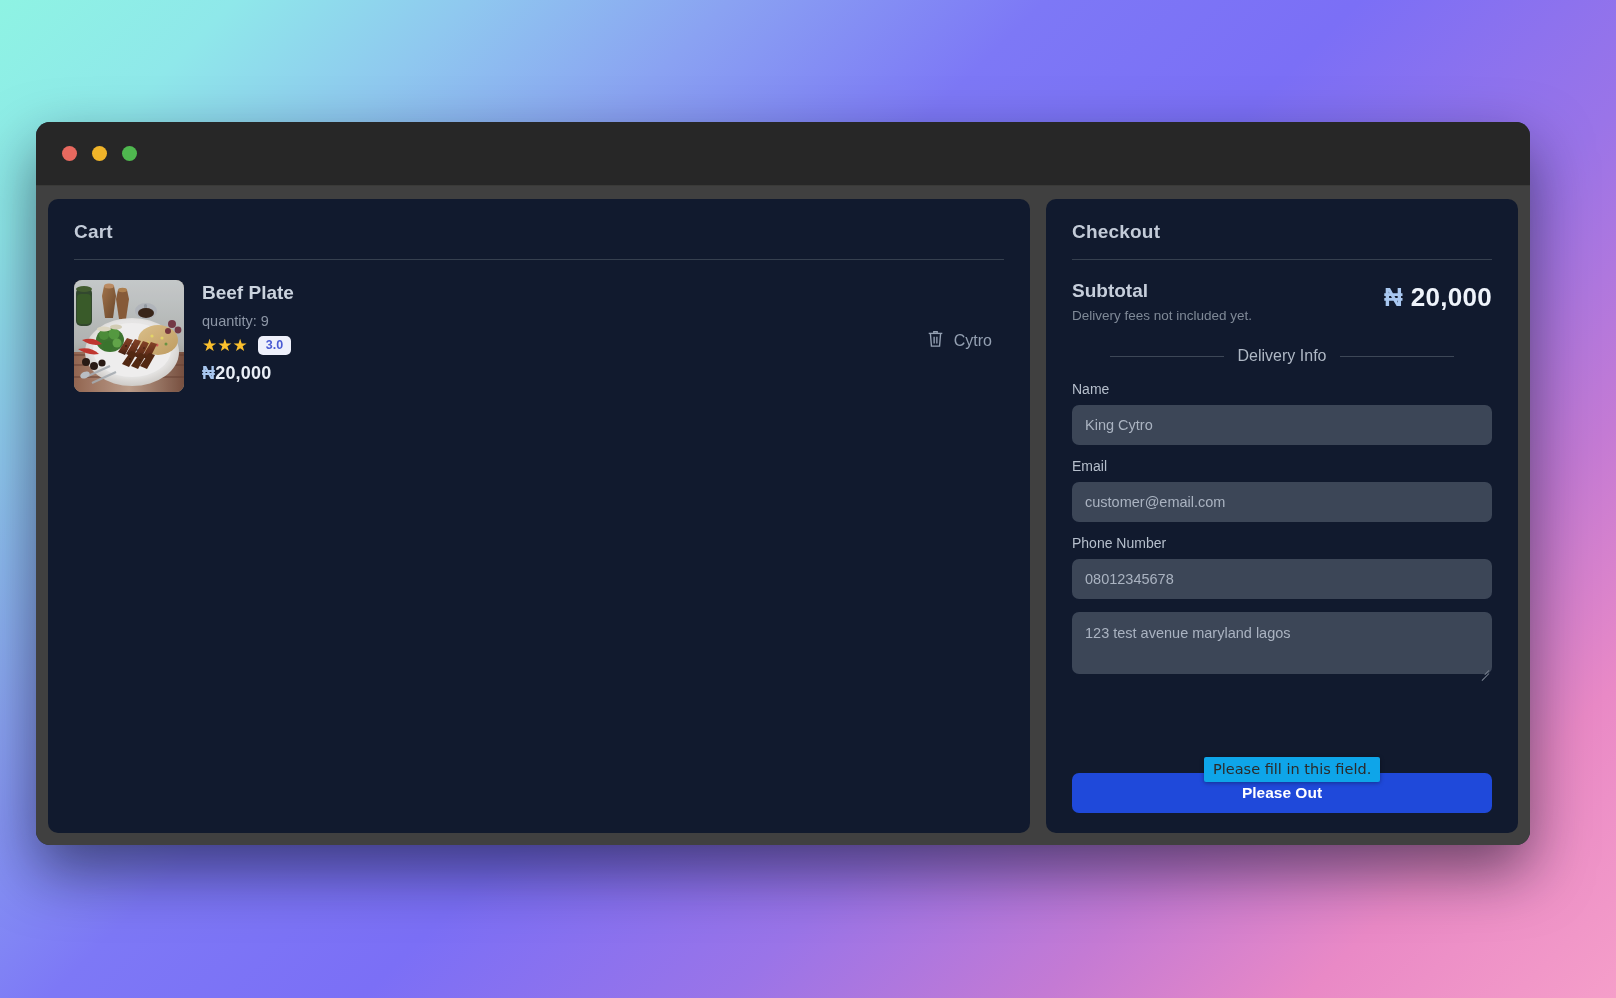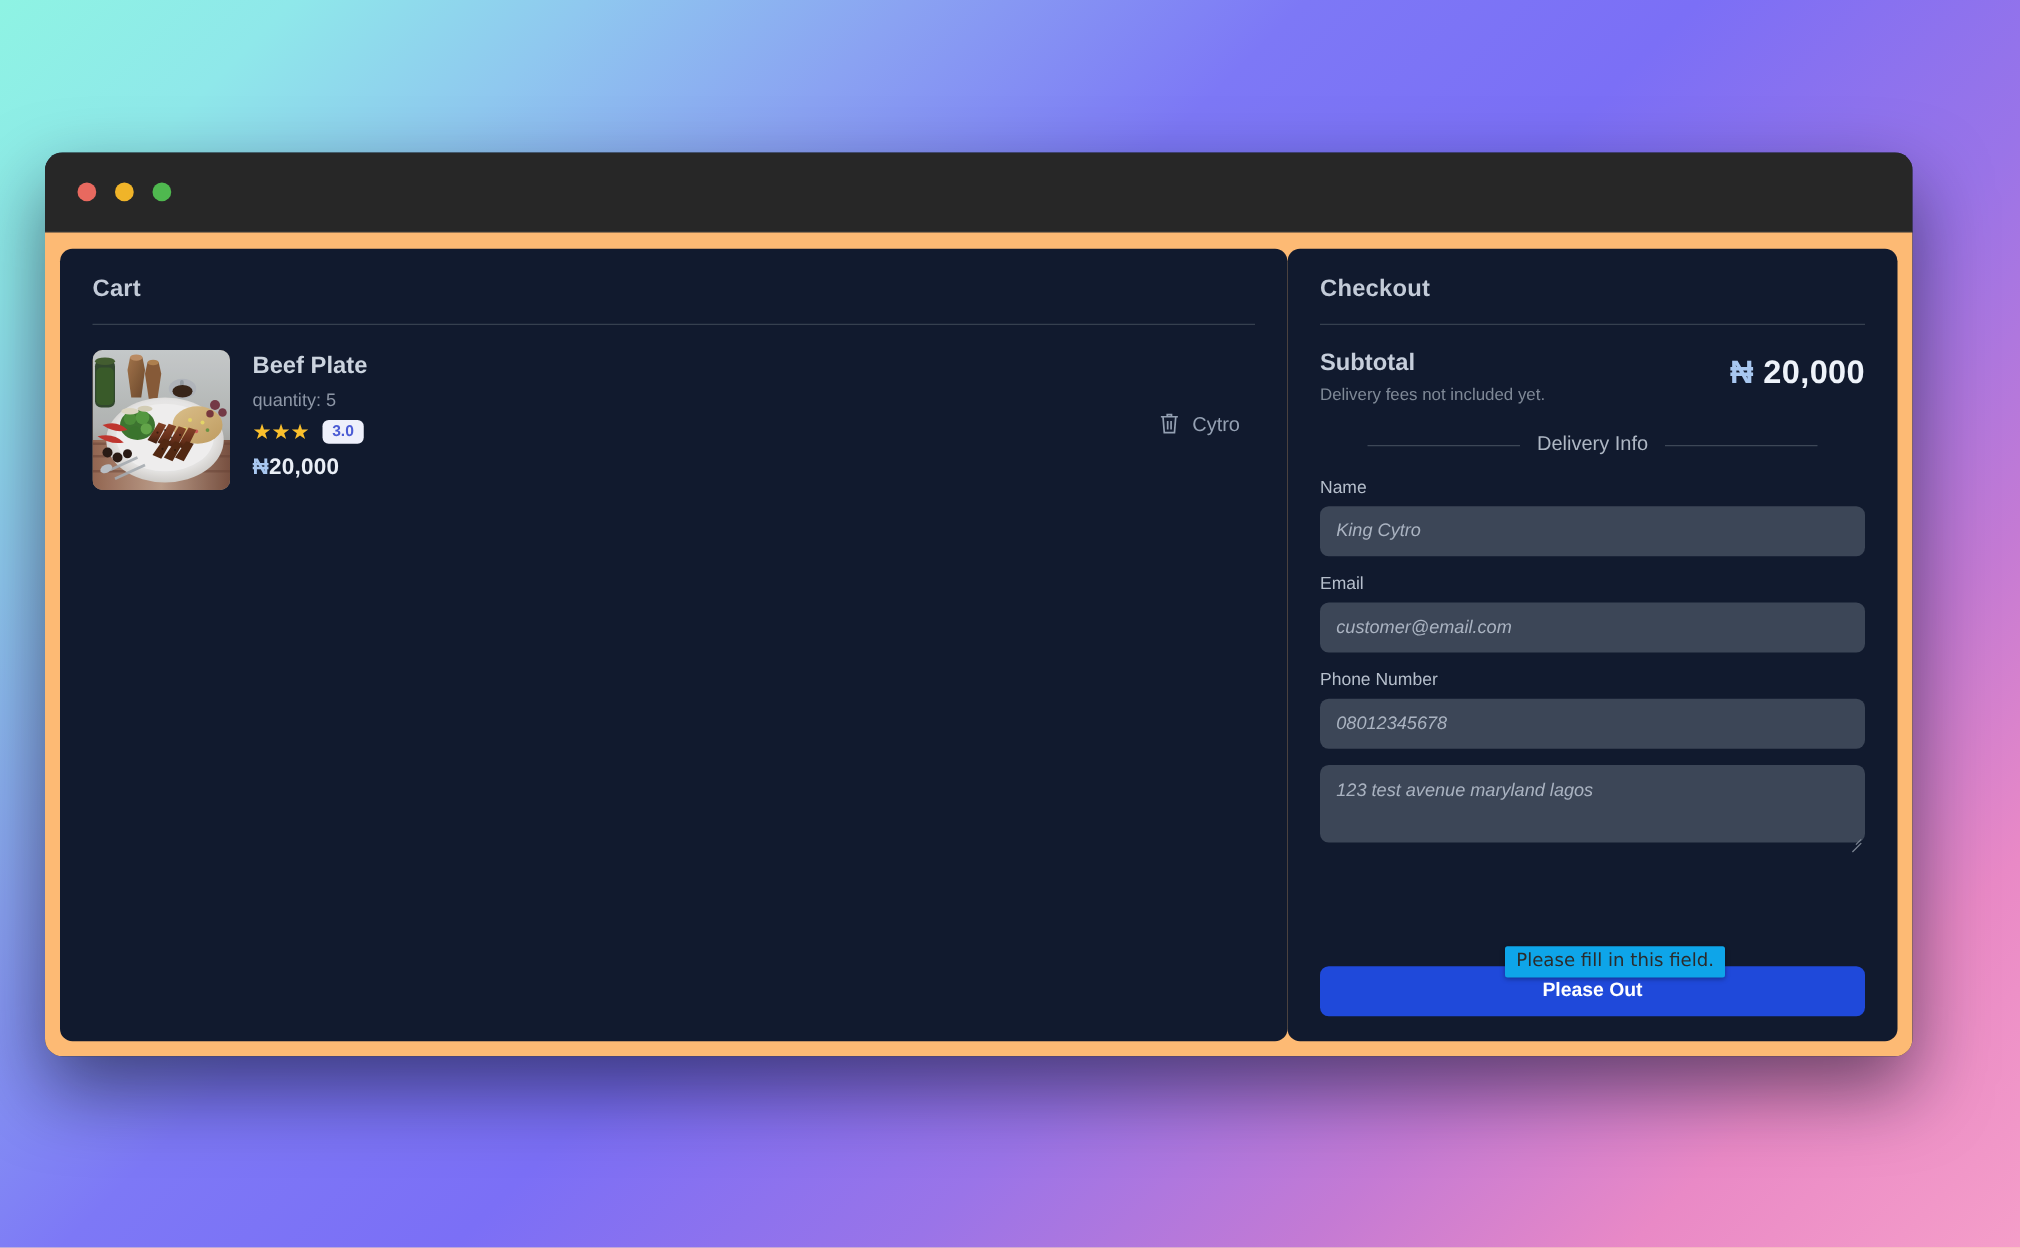--- a/index.html
+++ b/index.html
@@ -67,22 +67,23 @@
     border-radius: 50%;
     margin-right: 15px;
   }
   .traffic.red    { background: #e8695f; }
   .traffic.yellow { background: #f0b429; }
   .traffic.green  { background: #4fb84f; }
 
   
   #viewport {
     flex: 1 1 auto;
-    background: #fdba74;
-    display: flex;
+    background: #404040;
+    display: flex;
+    gap: 16px;
     padding: 13px 12px 12px 12px;
     overflow: hidden;
   }
 
   .panel {
     background: #111a2e;
     border-radius: 10px;
     padding: 22px 26px 20px 26px;
     overflow: hidden;
     display: flex;
@@ -236,21 +237,20 @@
     width: 100%;
     background: #3c4657;
     border: none;
     border-radius: 7px;
     height: 40px;
     padding: 0 13px;
     font-size: 14.5px;
     color: #aab3c1;
     font-family: inherit;
     outline: none;
-    font-style: italic;
   }
   .field-input::placeholder { color: #aab3c1; }
   textarea.field-input {
     height: 62px;
     padding-top: 11px;
     resize: none;
     line-height: 1.4;
   }
 
   .textarea-wrap { position: relative; }
@@ -428,21 +428,21 @@
                 <circle cx="98" cy="44" r="4"></circle>
                   <circle cx="104" cy="50" r="3.4"></circle>
                   <circle cx="94" cy="51" r="3"></circle>
               </g>
               <rect x="0" y="0" width="110" height="112" fill="#1a2640" opacity="0.06"></rect>
             </svg>
           </div>
 
           <div class="item-info">
             <div class="item-name">Beef Plate</div>
-            <div class="item-qty">quantity: 5</div>
+            <div class="item-qty">quantity: 9</div>
             <div class="rating-row">
               <span class="stars">★★★</span>
               <span class="rating-badge">3.0</span>
             </div>
             <div class="item-price">
               <span class="naira">₦</span><span>20,000</span>
             </div>
           </div>
 
           <button class="remove-btn">

